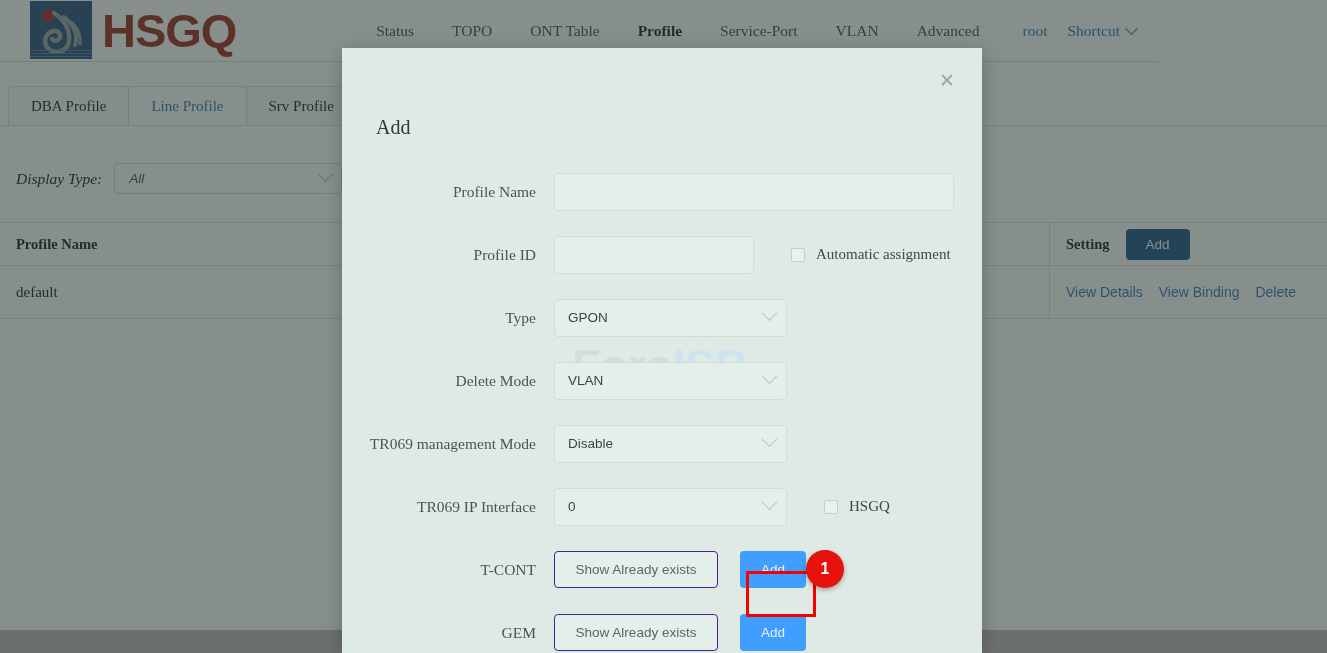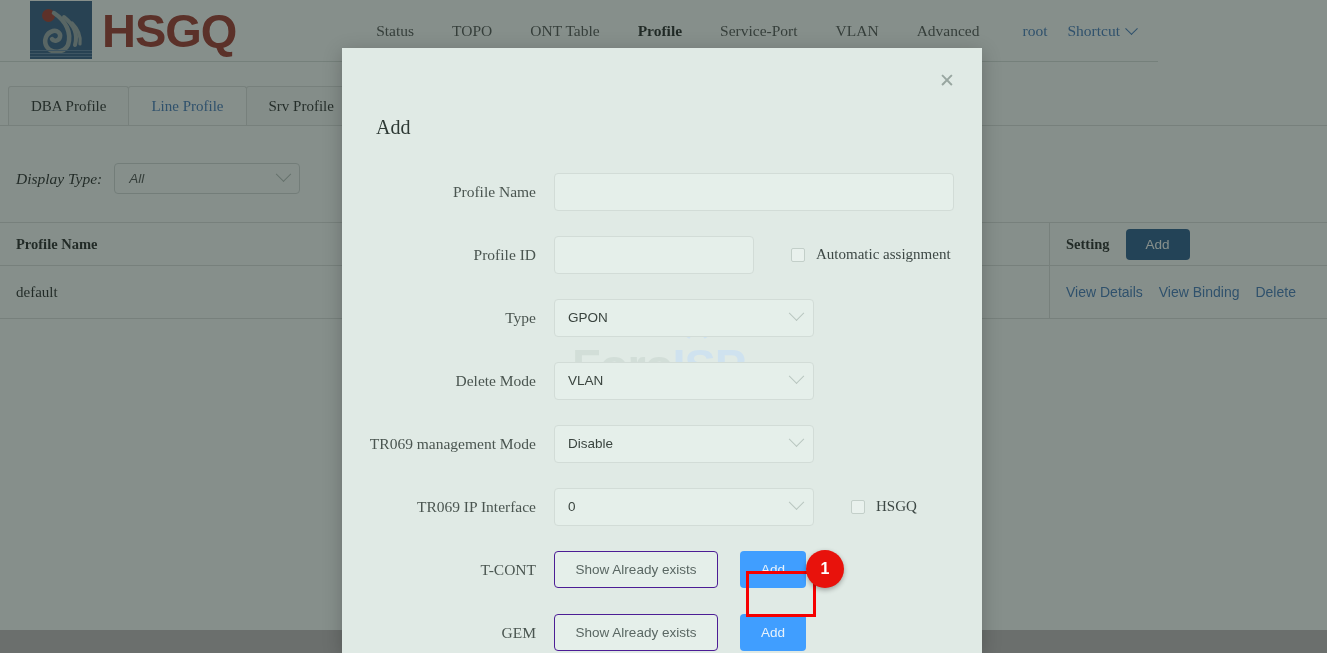--- a/index.html
+++ b/index.html
@@ -100,21 +100,21 @@
     width: 1327px; height: 1px; background: #dcdcdc;
   }
 
   
   .filter-row {
     position: absolute; left: 16px; top: 163px;
     display: flex; align-items: center; gap: 12px; font-style: italic;
   }
   .filter-label { font-size: 15.5px; color: #1b1b1b; }
   .select-box {
-    width: 186px; height: 31px;
+    width: 228px; height: 31px;
     border: 1px solid #d4d7d6; border-radius: 4px;
     background: #fff;
     display: flex; align-items: center;
     padding: 0 10px 0 14px;
     font-family: "Liberation Sans", sans-serif;
     font-size: 13.5px; color: #4a4a4a;
     cursor: pointer; position: relative;
   }
   .select-box .sel-val { flex: 1; }
   .caret {
@@ -224,21 +224,21 @@
     font-family: "Liberation Sans", sans-serif;
     font-size: 13.5px; color: #3a443f;
     padding: 0 12px;
     outline: none;
   }
   .inp::placeholder { color: #a8b3ae; }
   .inp-wide { width: 400px; }
   .inp-narrow { width: 200px; }
 
   .sel {
-    width: 260px; height: 38px;
+    width: 233px; height: 38px;
     border: 1px solid #d2dcd7; border-radius: 4px;
     background: #e5efea;
     display: flex; align-items: center;
     padding: 0 11px 0 13px;
     font-family: "Liberation Sans", sans-serif;
     font-size: 13.5px; color: #3a443f;
     cursor: pointer;
   }
   .sel .sel-val { flex: 1; }
   .sel .caret { border-color: #b9c6c0; }

